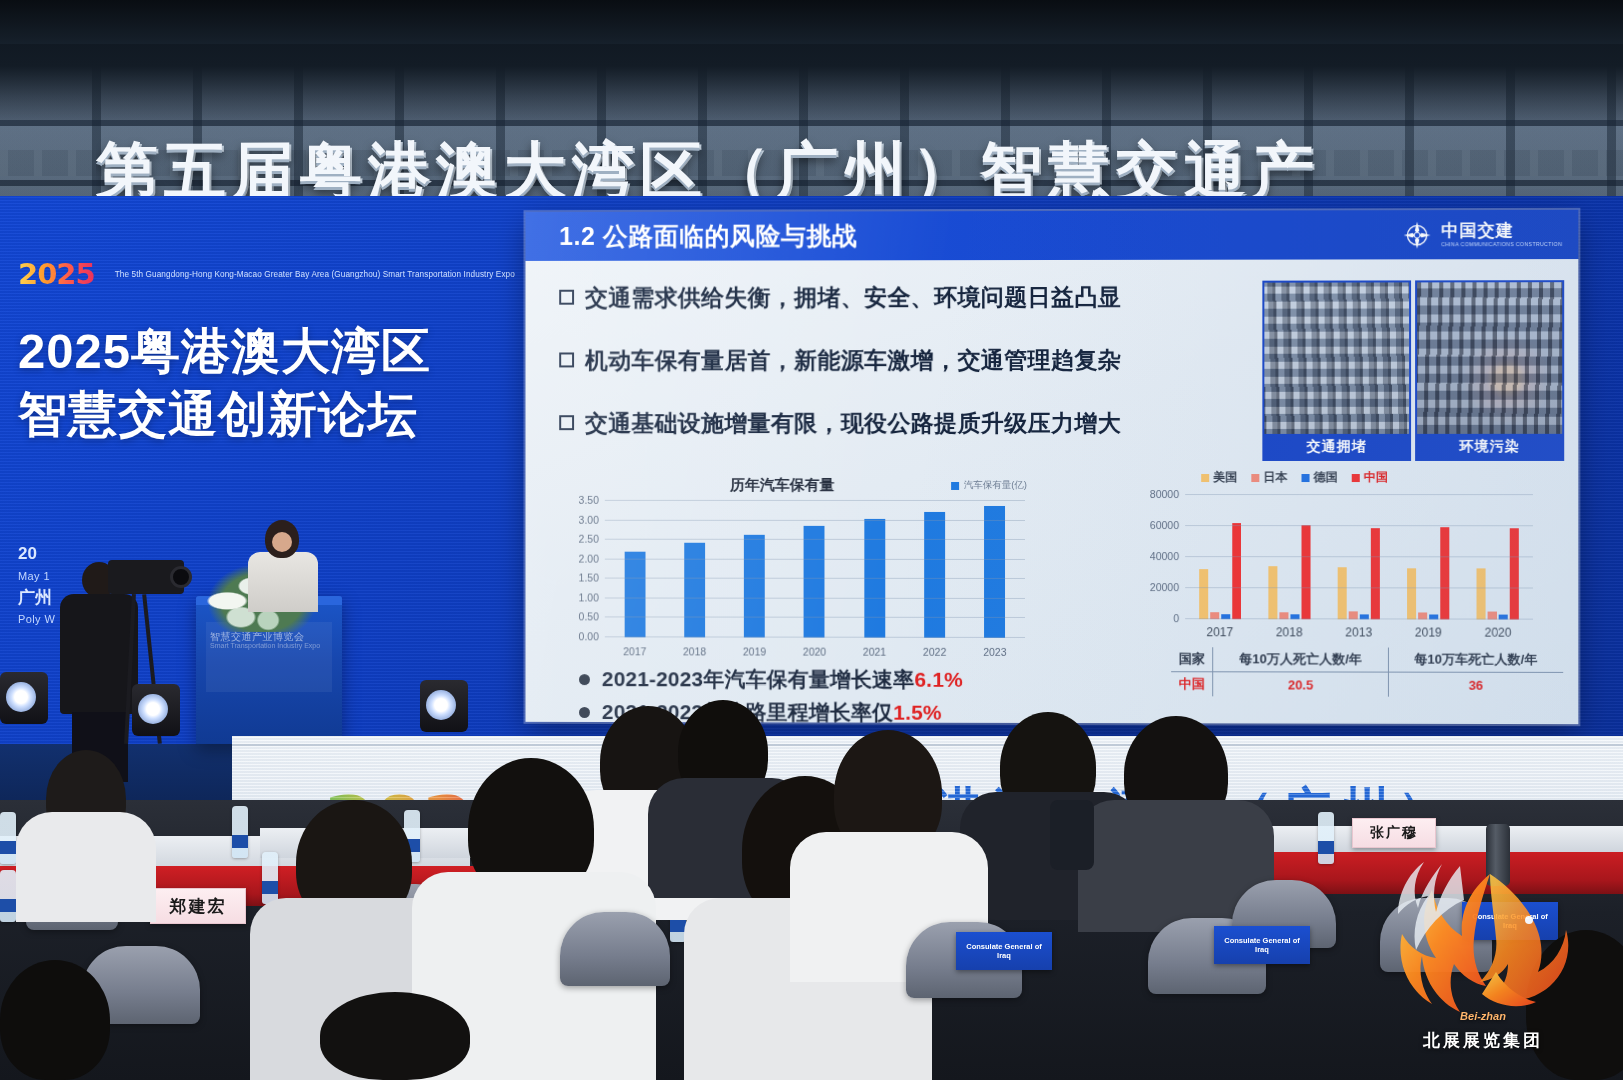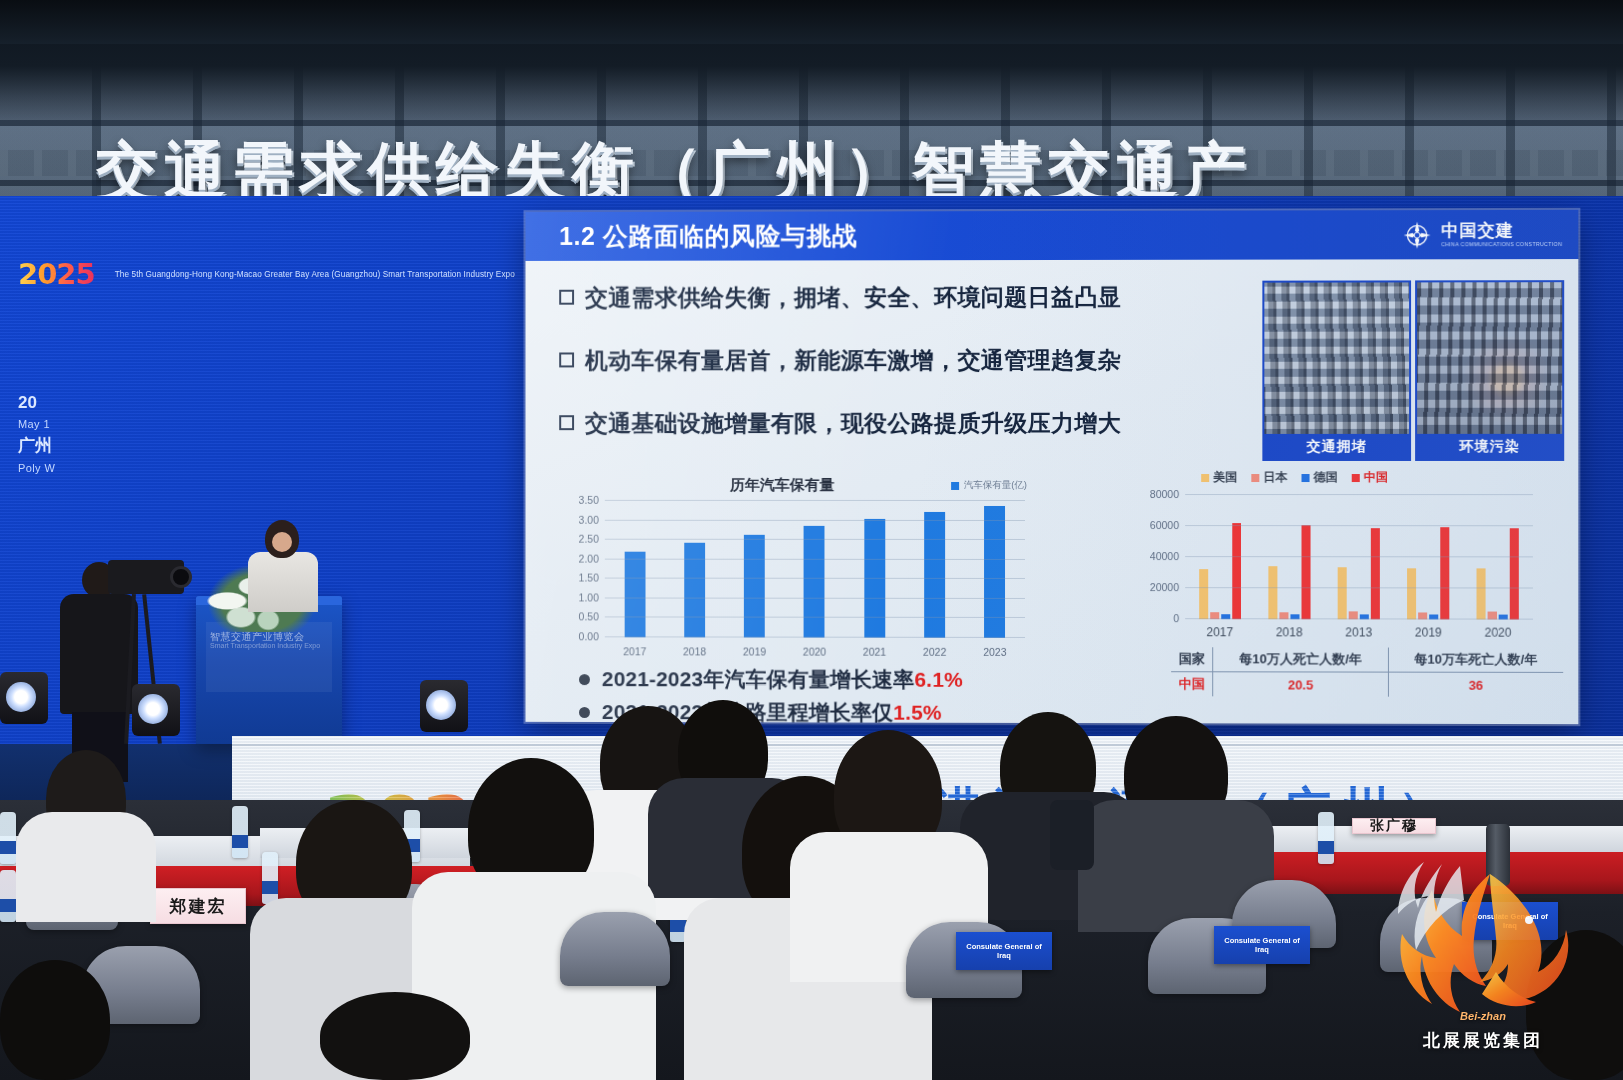--- a/index.html
+++ b/index.html
@@ -314,31 +314,35 @@
 <div id="stage">
 
   <div class="hall">
     <div class="hall-glass"></div>
     <div class="hall-glass2"></div>
     <div class="hall-dark-band"></div>
     <div class="hall-ceiling"></div>
     <div class="truss"></div>
   </div>
 
-  <div class="venue-sign">交通需求供给失衡（广州）智慧交通产</div>
+  <div class="venue-sign">第五届粤港澳大湾区（广州）智慧交通产</div>
 
   <div class="led-wall"></div>
 
   <div class="brand-col">
     <div class="brand-top">
       <div class="logo2025">2025</div>
       <div class="brand-div"></div>
       <div class="brand-txt">
         <div class="brand-en">The 5th Guangdong-Hong Kong-Macao Greater Bay Area (Guangzhou) Smart Transportation Industry Expo</div>
       </div>
+    </div>
+    <div class="brand-h1">
+      <span>2025粤港澳大湾区</span>
+      <span class="row2">智慧交通创新论坛</span>
     </div>
     <div class="brand-sub">
       <div>20</div>
       <div class="small">May 1</div>
       <div>广州</div>
       <div class="small">Poly W</div>
     </div>
   </div>
 
   <div class="slide">
@@ -611,21 +615,21 @@
   <div class="bottle" style="left:1024px;top:836px;"></div>
   <div class="bottle" style="left:1318px;top:812px;"></div>
   <div class="bottle" style="left:262px; top:852px;"></div>
   <div class="bottle" style="left:392px; top:862px;"></div>
   <div class="bottle" style="left:670px; top:890px;"></div>
   <div class="bottle" style="left:330px; top:918px;"></div>
   <div class="bottle" style="left:0px;   top:870px;"></div>
   <div class="thermos" style="left:1486px; top:824px;"></div>
 
   <div class="namecard" style="left:150px; top:888px; width:96px; height:36px;">郑建宏</div>
-  <div class="namecard" style="left:1352px; top:818px; width:84px; height:16px; font-size:14px;">张广穆</div>
+  <div class="namecard" style="left:1352px; top:818px; width:84px; height:30px; font-size:14px;">张广穆</div>
 
   <div class="chair" style="left:26px;  top:866px;"></div>
   <div class="chair" style="left:368px; top:884px;"></div>
   <div class="chair" style="left:1196px;top:874px;"></div>
 
   <div class="person" style="left:46px;  top:750px; width:80px;  height:98px;  background:#1e1b1a;"></div>
   <div class="p-body" style="left:16px;  top:812px; width:140px; height:110px; background:#e9eaec;"></div>
   <div class="person" style="left:600px; top:706px; width:96px;  height:112px; background:#171412;"></div>
   <div class="p-body" style="left:560px; top:790px; width:178px; height:130px; background:#f1f2f3;"></div>
   <div class="person" style="left:678px; top:700px; width:90px;  height:104px; background:#100e0c;"></div>

